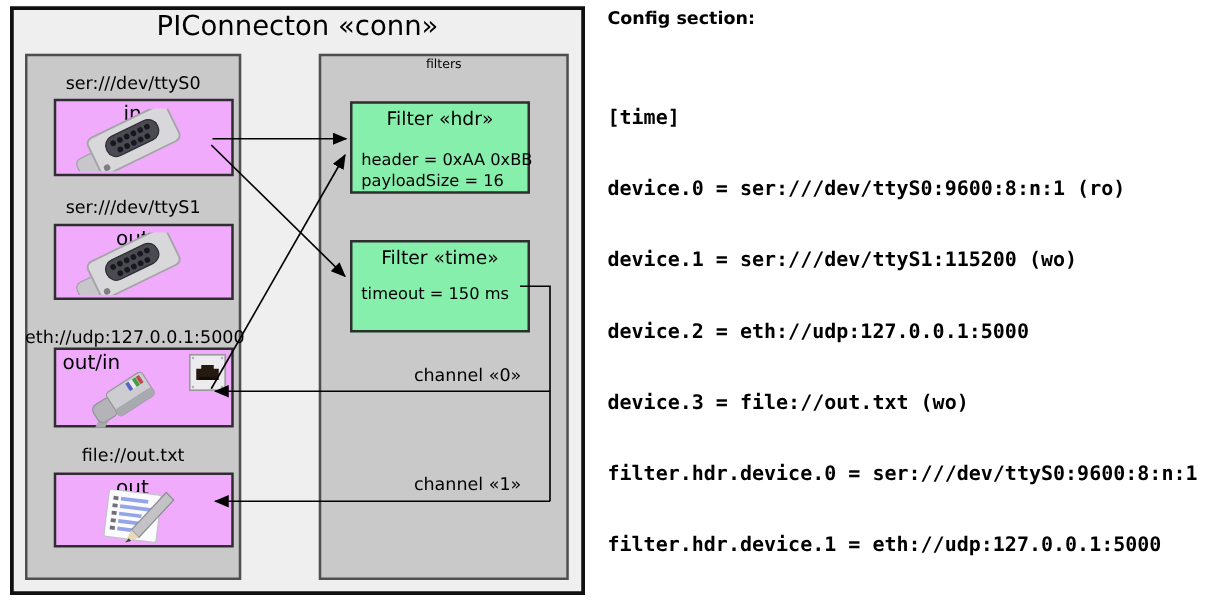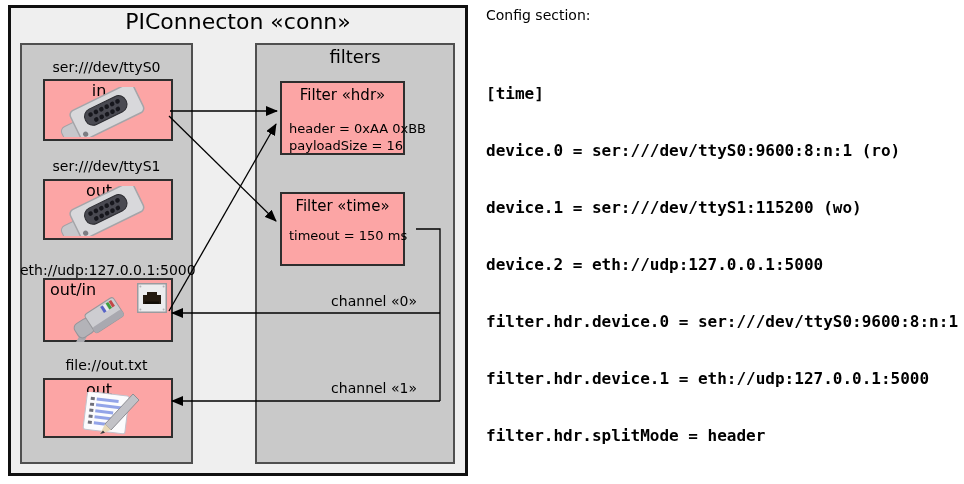--- a/index.html
+++ b/index.html
@@ -7,37 +7,37 @@
   .canvas { position:relative; width:964px; height:484px; overflow:hidden; }
   .abs { position:absolute; }
 
   .outer-box { left:8px; top:5px; width:460px; height:471px; background:#efefef;
                border:3px solid #101010; box-sizing:border-box; }
   .diagram-title { left:8px; top:9px; width:460px; text-align:center; font-size:22px; }
 
   .panel { background:#c9c9c9; border:2px solid #4f4f4f; box-sizing:border-box; }
   .devices-panel { left:20px; top:43px; width:173px; height:421px; }
   .filters-panel { left:255px; top:43px; width:200px; height:421px; }
-  .panel-title { left:255px; top:46px; width:200px; text-align:center; font-size:18px; }
+  .panel-title { left:255px; top:46px; width:200px; text-align:center; font-size:10px; }
 
   .dev-label { left:20px; width:173px; text-align:center; font-size:14px; white-space:nowrap; }
-  .dev-box { left:43px; width:130px; background:#fca5a5; border:2px solid #2e2e2e;
+  .dev-box { left:43px; width:144px; background:#f0abfc; border:2px solid #2e2e2e;
              box-sizing:border-box; }
   .dir { position:absolute; top:0px; left:0; width:100%; text-align:center; font-size:16px; }
   .dir-left { position:absolute; top:0px; left:5px; font-size:16px; }
   .pad-r { padding-right:18px; box-sizing:border-box; }
 
-  .filter-box { left:280px; width:125px; height:74px; background:#fca5a5;
+  .filter-box { left:280px; width:144px; height:74px; background:#86efac;
                 border:2px solid #2e2e2e; box-sizing:border-box; }
   .filter-title { position:absolute; top:3px; left:0; width:100%; text-align:center; font-size:15px; }
   .filter-props { position:absolute; left:7px; right:2px; font-size:13px; line-height:17px; white-space:nowrap; }
 
   .channel-label { width:117px; text-align:right; font-size:14px; white-space:nowrap; }
 
-  .config-heading { left:486px; top:7px; font-size:14px; font-weight:normal; }
+  .config-heading { left:486px; top:7px; font-size:14px; font-weight:bold; }
   .config-lines { left:486px; top:46px; font-family:"DejaVu Sans Mono", monospace;
                   font-size:16px; font-weight:bold; line-height:19px; white-space:pre; }
 
   svg.overlay { position:absolute; left:0; top:0; pointer-events:none; }
   .icon { position:absolute; }
 </style>
 </head>
 <body>
 
 <div class="canvas">
@@ -179,20 +179,21 @@
       <line x1="440" y1="401" x2="172" y2="401" marker-end="url(#ah)"></line>
     </g>
   </svg>
 
   <div class="abs config-heading">Config section:</div>
   <div class="abs config-lines">
     <div>[time]</div>
     <div>device.0 = ser:///dev/ttyS0:9600:8:n:1 (ro)</div>
     <div>device.1 = ser:///dev/ttyS1:115200 (wo)</div>
     <div>device.2 = eth://udp:127.0.0.1:5000</div>
+    <div>device.3 = file://out.txt (wo)</div>
     <div>filter.hdr.device.0 = ser:///dev/ttyS0:9600:8:n:1</div>
     <div>filter.hdr.device.1 = eth://udp:127.0.0.1:5000</div>
     <div>filter.hdr.splitMode = header</div>
     
     
     
     
     
     
     

